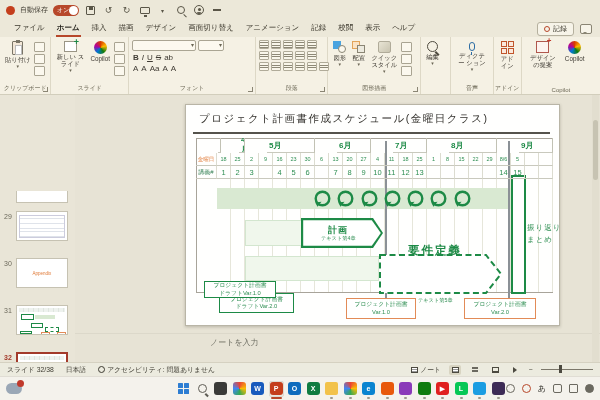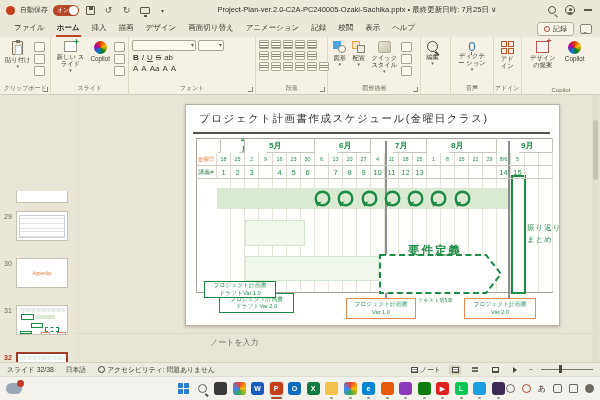--- a/index.html
+++ b/index.html
@@ -179,21 +179,20 @@
       </div>
     <div class="tb-ic">
         <span class="save-ic"></span>
       </div>
     <div class="tb-ic">↺</div>
     <div class="tb-ic">↻</div>
     <div class="tb-ic">
         <span class="mon-ic"></span>
       </div>
     <div class="tb-ic" style="font-size:6px;">▾</div>
-    <div class="title-center"><span>Project-Plan-ver.2.0-C2A-PC240005-Ozaki-Sachika.pptx</span> • <span>最終更新日時: 7月25日</span> ∨</div>
     <div class="tb-ic">
         <span class="lens"></span>
       </div>
     <div class="tb-ic">
         <span class="person"></span>
       </div>
     <div class="tb-ic">
         <span class="minim"></span>
       </div>
   </div>
@@ -524,20 +523,28 @@
         <span><svg width="19" height="19" viewBox="0 0 19 19">
             <circle cx="9.5" cy="9.5" r="6.8" fill="none" stroke="#1d8a46" stroke-width="2.4"></circle>
             <polygon points="2.2,13.5 8.5,12.8 4.5,17.8" fill="#1d8a46"></polygon>
           </svg></span>
         <span><svg width="19" height="19" viewBox="0 0 19 19">
             <circle cx="9.5" cy="9.5" r="6.8" fill="none" stroke="#1d8a46" stroke-width="2.4"></circle>
             <polygon points="2.2,13.5 8.5,12.8 4.5,17.8" fill="#1d8a46"></polygon>
           </svg></span>
       </div>
 
+    <div class="chev" style="left:115px; top:113px; width:82px; height:30px;">
+      <span class="cpo"></span>
+        <span class="cpi"></span>
+      <span class="ct">
+        <span class="ttl">計画</span>
+        <span class="sub" style="font-size:5.5px;">テキスト第4章</span>
+      </span>
+    </div>
 
     <div class="chev" style="left:193px; top:149px; width:124px; height:40px;">
       <svg width="124" height="40" viewBox="0 0 124 40" style="position:absolute; inset:0;">
         <polygon points="1,1 107,1 122,20 107,39 1,39" fill="#ffffff" stroke="#1d8a46" stroke-width="2" stroke-dasharray="6 3.5"></polygon>
       </svg>
       <span class="ct" style="right:12px;gap:40px;">
         <span class="ttl big">要件定義</span>
         <span class="sub" style="font-size:5.5px;">テキスト第5章</span>
       </span>
     </div>

